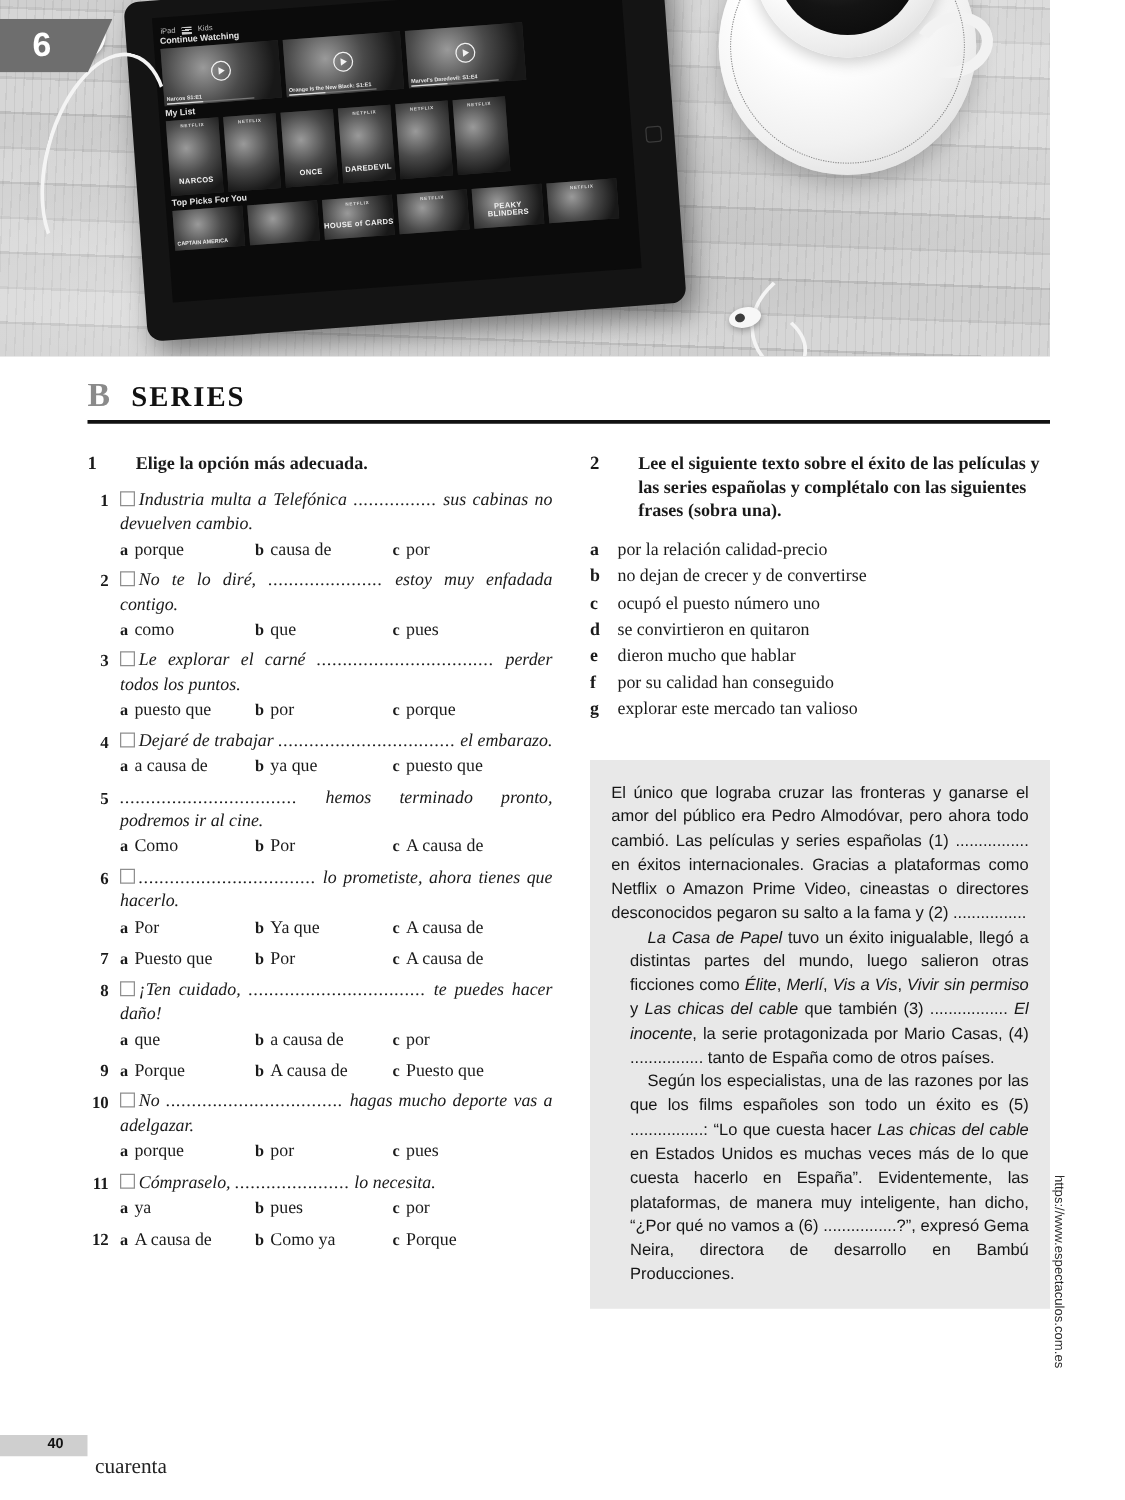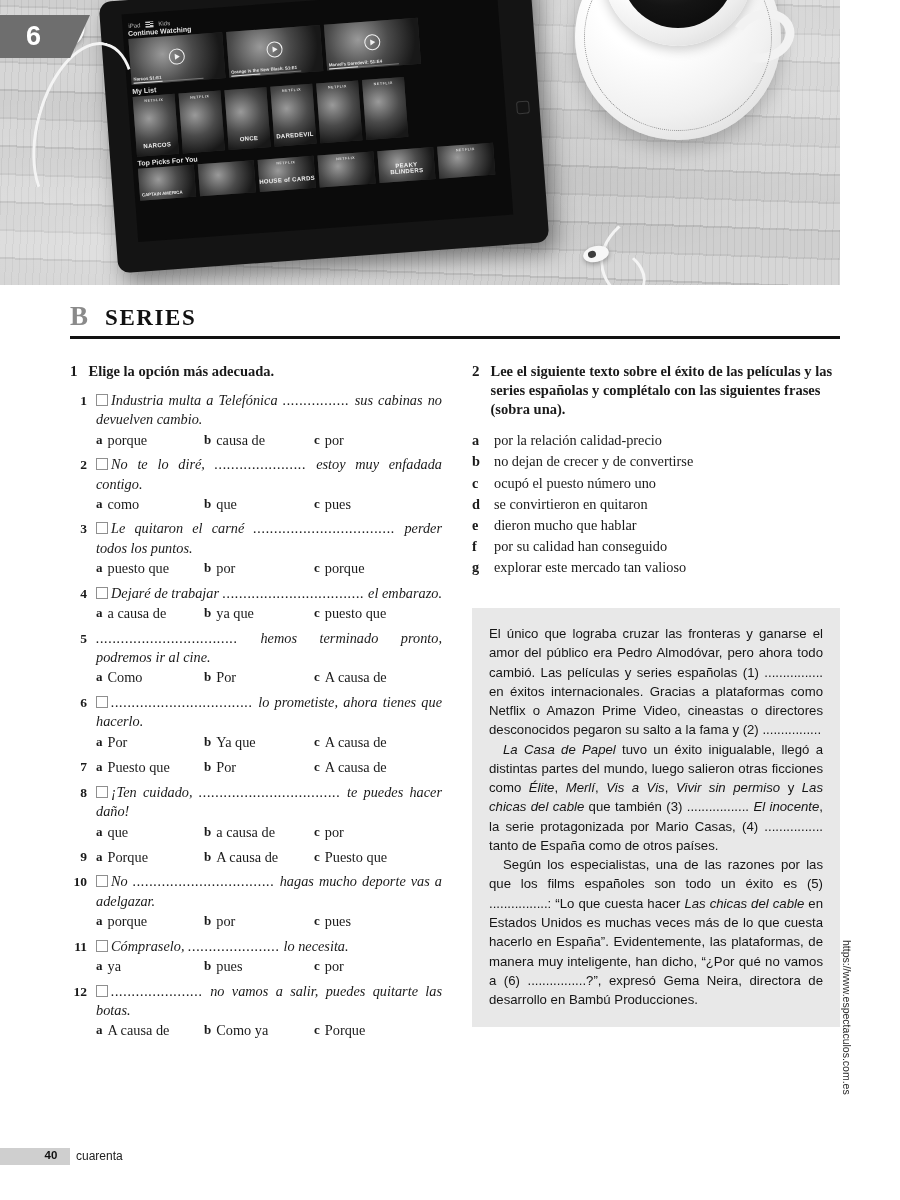--- a/index.html
+++ b/index.html
@@ -190,21 +190,21 @@
   .col{position:absolute;top:362px;}
   .col-left{left:70px;width:372px;}
   .col-right{left:472px;width:368px;}
 
   .ex-head{
     display:flex;gap:11px;align-items:flex-start;
     font-weight:700;font-size:14.5px;line-height:1.32;
     margin-bottom:9px;
   }
   .ex-num{font-weight:700;font-size:15px;}
-  .ex-head-txt{font-weight:700;}
+  .ex-head-txt{font-weight:700;margin-left:20px;}
 
   .q{margin-bottom:2px;font-size:14.3px;line-height:1.36;}
   .q-row{display:flex;gap:9px;align-items:flex-start;}
   .q-n{width:17px;flex:0 0 17px;text-align:right;font-weight:700;font-size:13.5px;padding-top:1px;}
   .q-body{flex:1;}
   .cb{
     display:inline-block;width:10px;height:10px;
     border:1.2px solid #8f8f8f;background:#fff;
     vertical-align:-1px;margin-right:3px;
   }
@@ -231,40 +231,40 @@
   .gb-title{
     font-family:"Liberation Sans",sans-serif;
     font-weight:700;font-size:16.5px;line-height:1.24;color:#111;
     margin-bottom:9px;
   }
   .gb-p{
     font-family:"Liberation Sans",sans-serif;
     font-size:13.2px;line-height:1.46;color:#151515;
     text-align:justify;margin:0 0 0 0;
   }
-  .gb-p + .gb-p{text-indent:14px;}
+  .gb-p + .gb-p{text-indent:14px;margin-left:15px;}
   .gb-p i{font-style:italic;}
 
   
   .credit{
     position:absolute;left:853px;top:940px;
     font-family:"Liberation Sans",sans-serif;font-size:10.5px;color:#2a2a2a;
     transform:rotate(90deg);transform-origin:left top;white-space:nowrap;
   }
 
   
   .footer{position:absolute;left:0;top:1148px;width:900px;height:20px;}
   .foot-bar{position:absolute;left:0;top:0;width:70px;height:17px;background:#cfcfcf;}
   .foot-num{
-    position:absolute;left:38px;top:1px;width:26px;text-align:center;
+    position:absolute;left:38px;top:1px;width:26px;text-align:left;
     font-family:"Liberation Sans",sans-serif;font-weight:700;font-size:11.5px;color:#111;
   }
   .foot-word{
-    position:absolute;left:76px;top:1px;
-    font-family:Liberation Sans, sans-serif;font-size:12px;color:#222;
+    position:absolute;left:76px;top:15px;
+    font-family:Liberation Serif, serif;font-size:17px;color:#222;
   }
   .dots{letter-spacing:.6px;}
 </style>
 </head>
 <body>
 
 <div class="photo-band">
   <div class="wood"></div>
 
   <div class="earbud a"></div>
@@ -425,21 +425,21 @@
                 <span>pues</span>
               </div>
             </div>
           </div>
         </div>
       </div>
       <div class="q">
         <div class="q-row">
           <div class="q-n">3</div>
           <div class="q-body">
-            <div class="q-text"><span class="cb"></span><span>Le quitaron el carné </span><span class="dots">..................................</span><span> perder todos los puntos.</span></div>
+            <div class="q-text"><span class="cb"></span><span>Le explorar el carné </span><span class="dots">..................................</span><span> perder todos los puntos.</span></div>
             <div class="opts">
               <div class="opt o1">
                 <span class="ol">a</span>
                 <span>puesto que</span>
               </div>
               <div class="opt o2">
                 <span class="ol">b</span>
                 <span>por</span>
               </div>
               <div class="opt o3">
@@ -621,21 +621,20 @@
                 <span>por</span>
               </div>
             </div>
           </div>
         </div>
       </div>
       <div class="q">
         <div class="q-row">
           <div class="q-n">12</div>
           <div class="q-body">
-            <div class="q-text"><span class="cb"></span><span></span><span class="dots">......................</span><span> no vamos a salir, puedes quitarte las botas.</span></div>
             <div class="opts">
               <div class="opt o1">
                 <span class="ol">a</span>
                 <span>A causa de</span>
               </div>
               <div class="opt o2">
                 <span class="ol">b</span>
                 <span>Como ya</span>
               </div>
               <div class="opt o3">

